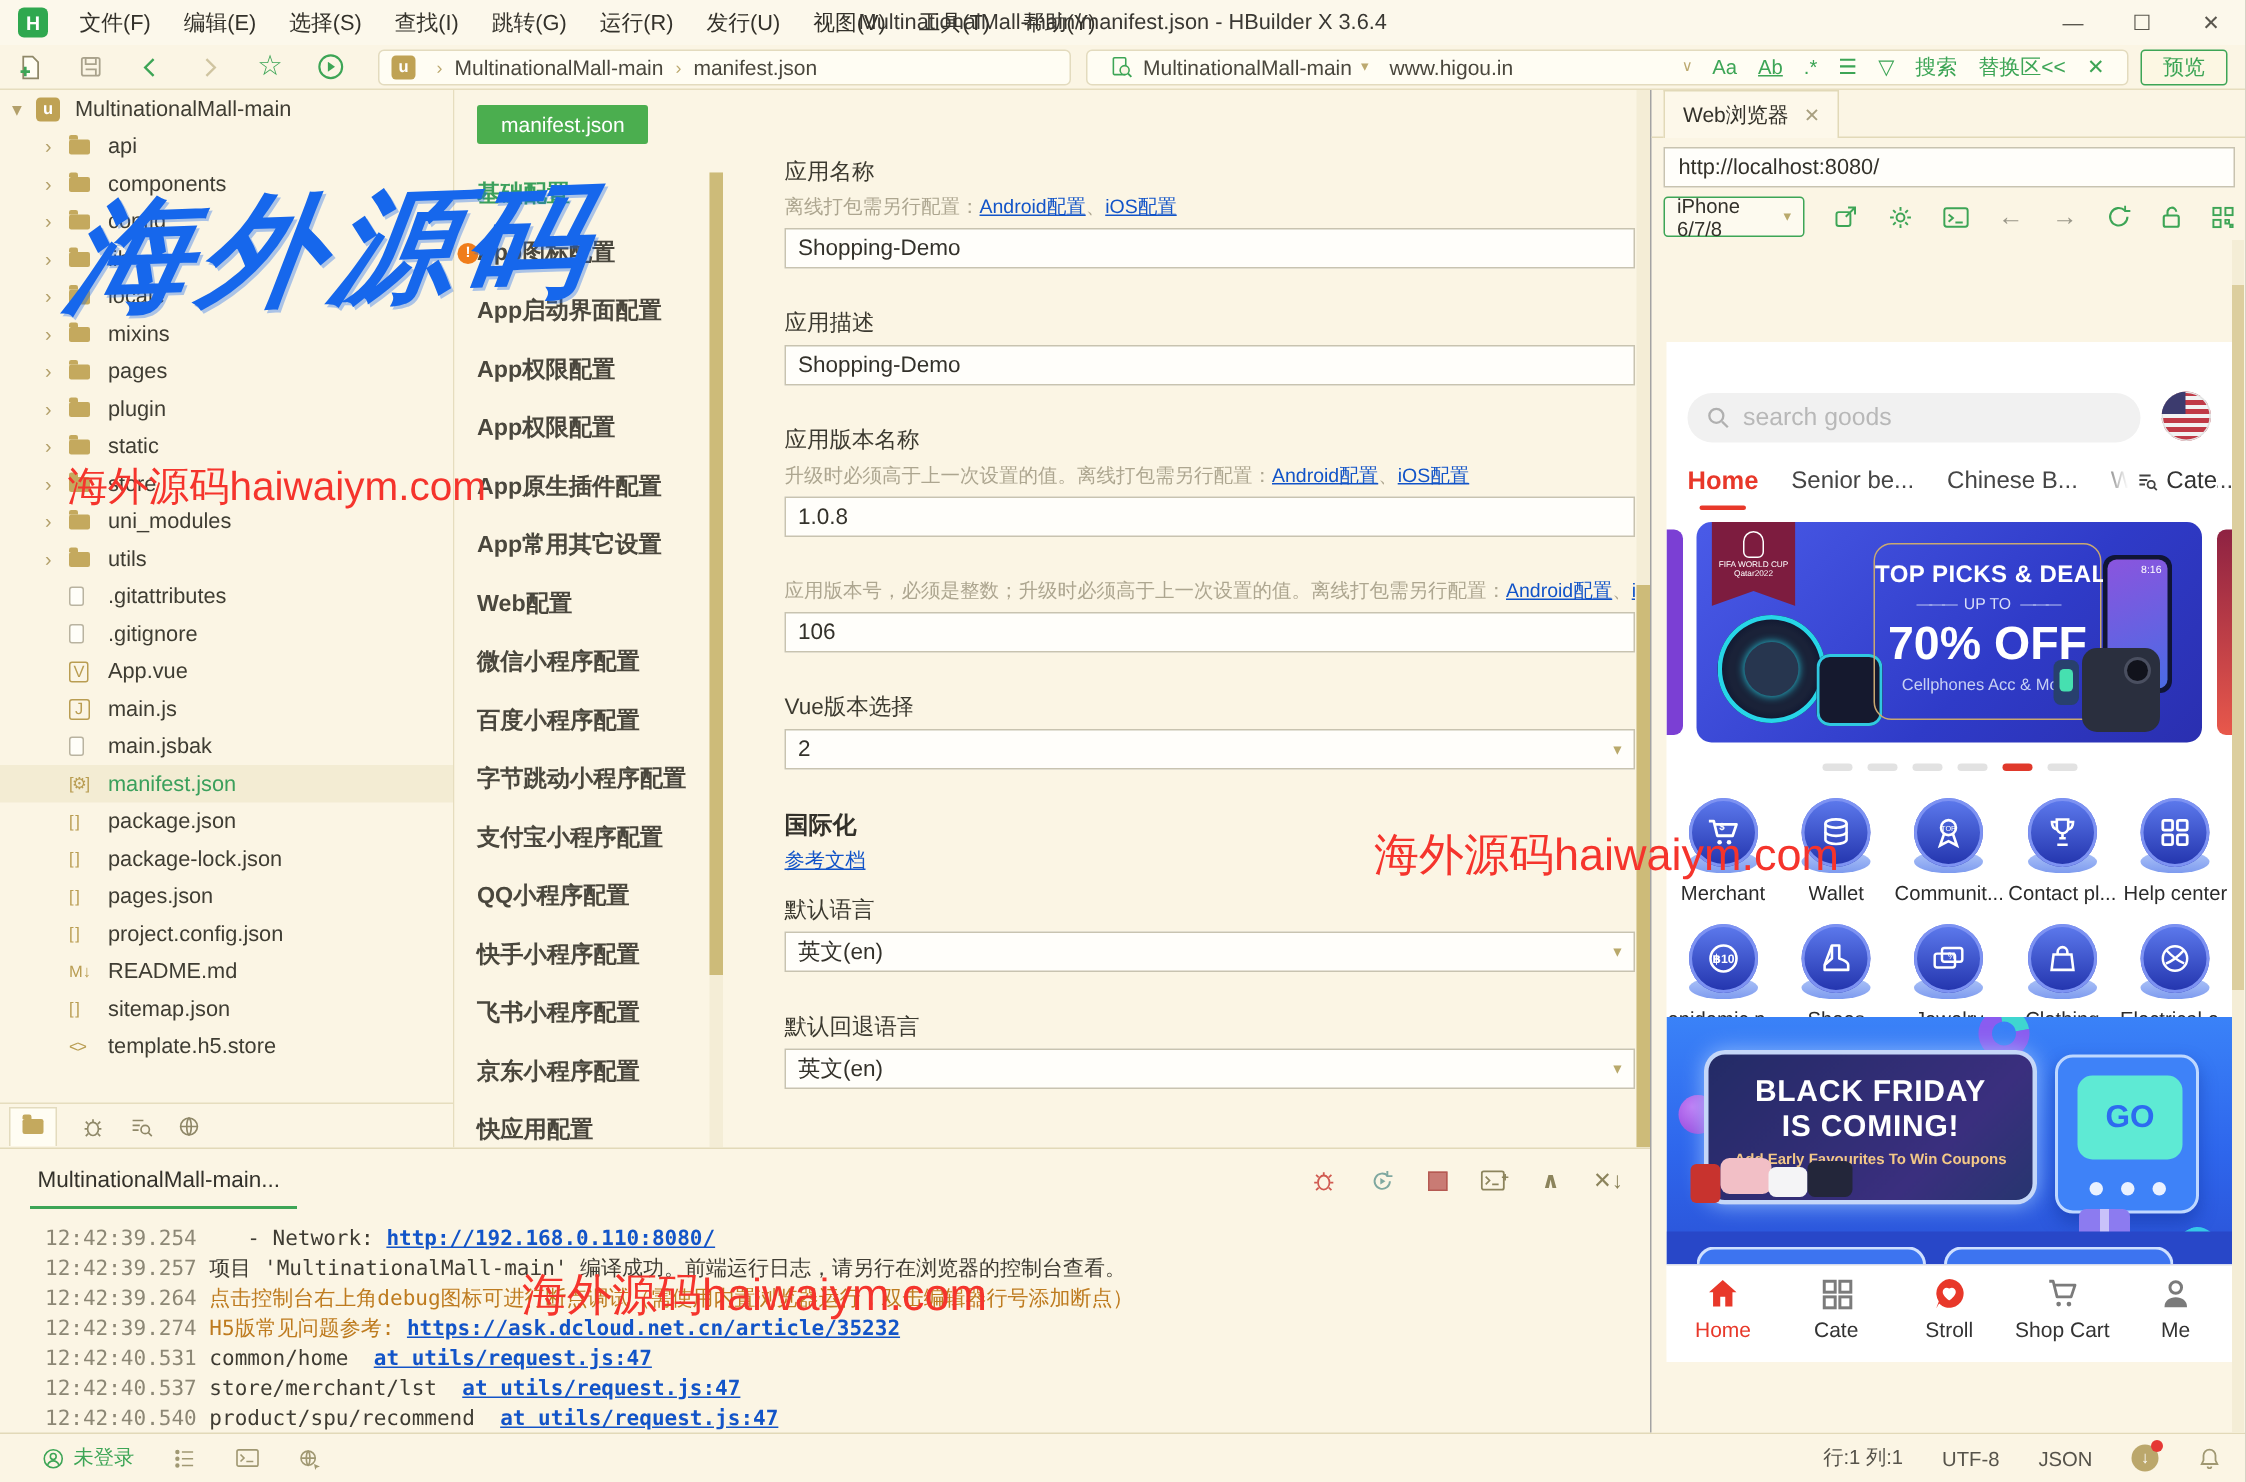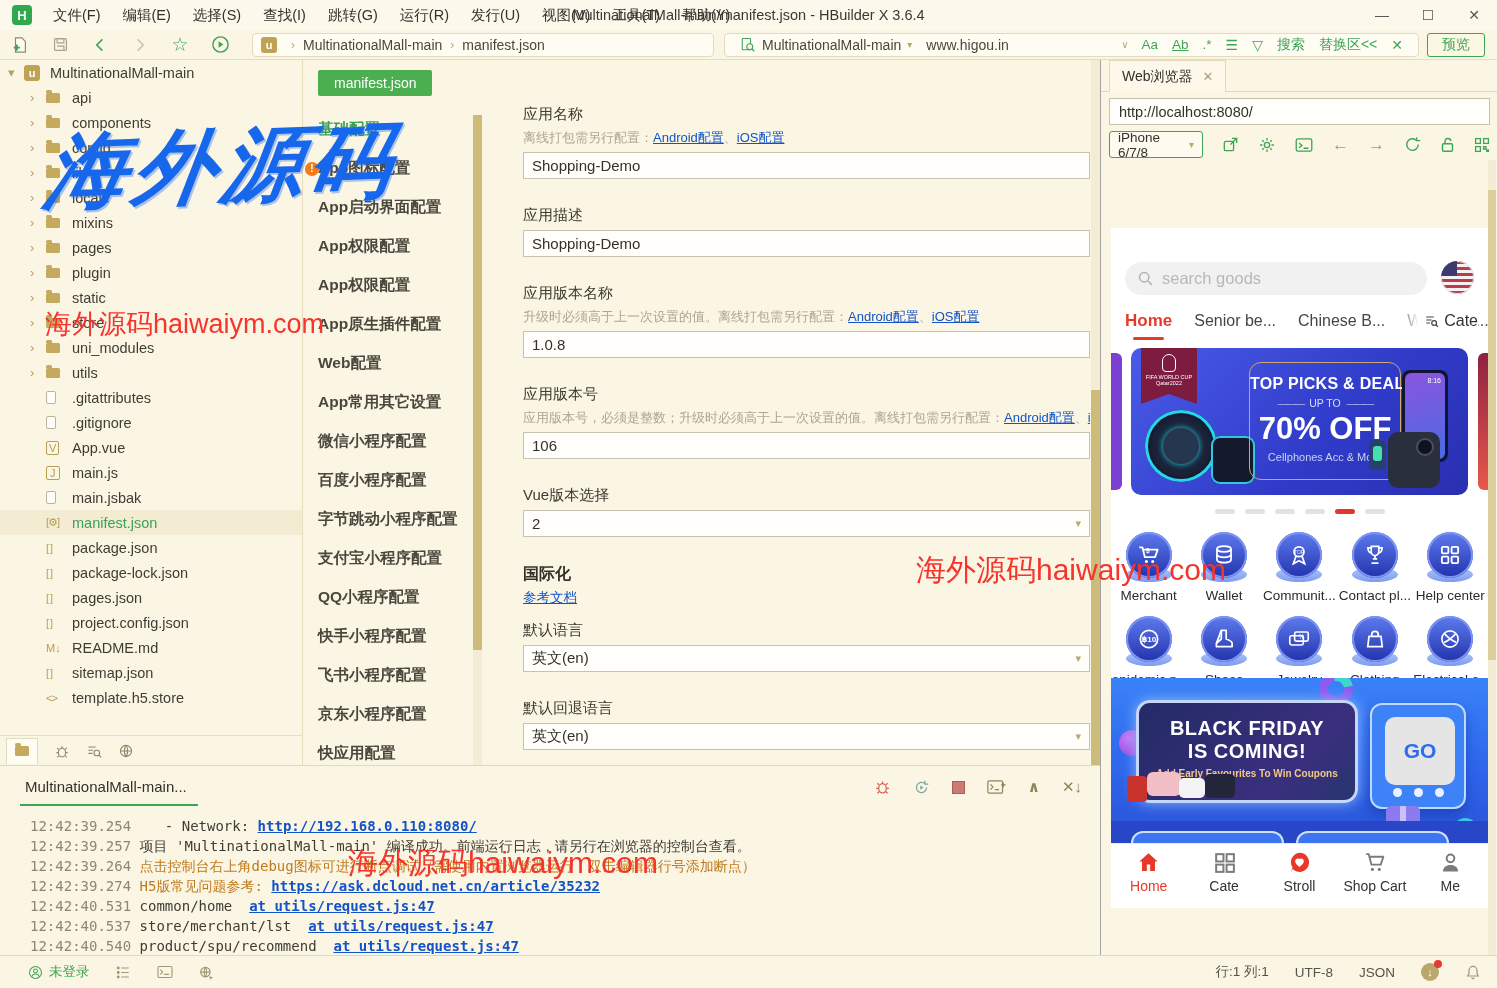--- a/index.html
+++ b/index.html
@@ -189,21 +189,21 @@
   .bf { position:absolute; left:0; top:450px; width:377px; height:165px; overflow:hidden;
         background:linear-gradient(180deg,#3A82F8 0%,#2E66EC 55%,#2B52D6 100%); }
   .bf-frame { position:absolute; left:25px; top:22px; width:222px; height:103px; border-radius:14px;
               border:3px solid rgba(205,224,255,.95); background:linear-gradient(135deg,#232B66,#3A2F7E 70%,#27356F);
               box-shadow:0 0 14px rgba(160,200,255,.8); text-align:center; color:#fff; }
   .bf-l1 { font-size:20px; font-weight:bold; margin-top:14px; letter-spacing:.5px; }
   .bf-l2 { font-size:20px; font-weight:bold; letter-spacing:.5px; }
   .bf-sub { font-size:10px; color:#F3C887; margin-top:5px; font-weight:bold; }
   .bf-tv { position:absolute; right:22px; top:25px; width:96px; height:106px; border-radius:12px;
            background:#3E82F8; border:2px solid #BFD8FF; box-shadow:0 6px 12px rgba(10,40,140,.4); }
-  .bf-screen { position:absolute; left:13px; top:12px; width:70px; height:68px; background:#e5e5e5; border-radius:10px;
+  .bf-screen { position:absolute; left:13px; top:12px; width:70px; height:56px; background:#5eead4; border-radius:10px;
                display:flex; align-items:center; justify-content:center; color:#2D6BF0; font-weight:bold; font-size:21px; }
   .bf-tvdots { position:absolute; left:0; bottom:10px; width:100%; display:flex; justify-content:center; gap:12px; }
   .bf-tvdots span { width:9px; height:9px; border-radius:50%; background:#EAF1FF; }
   .bf-balloon { position:absolute; left:8px; top:52px; width:26px; height:26px; border-radius:50%;
                 background:radial-gradient(circle at 35% 30%,#C07BF5,#8F3FD8); }
   .bf-torus { position:absolute; left:208px; top:-6px; width:34px; height:34px; border-radius:50%;
               border:9px solid #8A5CF0; border-top-color:#3FD6D0; transform:rotate(35deg); }
   .bf-gift { position:absolute; right:68px; top:128px; width:34px; height:30px; background:#8C7BF0; border-radius:5px; }
   .bf-gift::after { content:""; position:absolute; left:14px; top:0; width:6px; height:30px; background:#C9C2FA; }
   .bf-spring { position:absolute; right:10px; top:140px; width:26px; height:26px; border-radius:50%;
@@ -553,24 +553,24 @@
         <div class="sec-item">
           <span>App权限配置</span>
         </div>
         <div class="sec-item">
           <span>App权限配置</span>
         </div>
         <div class="sec-item">
           <span>App原生插件配置</span>
         </div>
         <div class="sec-item">
+          <span>App常用其它设置</span>
+        </div>
+        <div class="sec-item">
           <span>Web配置</span>
-        </div>
-        <div class="sec-item">
-          <span>App常用其它设置</span>
         </div>
         <div class="sec-item">
           <span>微信小程序配置</span>
         </div>
         <div class="sec-item">
           <span>百度小程序配置</span>
         </div>
         <div class="sec-item">
           <span>字节跳动小程序配置</span>
         </div>
@@ -593,21 +593,21 @@
           <span>快应用配置</span>
         </div>
       </div>
     <div class="nav-scroll">
         <div class="thumb"></div>
       </div>
     <div class="formcol" id="formcol">
         <div class="fgroup"><div class="f-label">应用名称</div><div class="f-help">离线打包需另行配置：<a>Android配置</a>、<a>iOS配置</a></div><input class="f-input" value="Shopping-Demo" style=""></div>
         <div class="fgroup"><div class="f-label">应用描述</div><input class="f-input" value="Shopping-Demo" style=""></div>
         <div class="fgroup"><div class="f-label">应用版本名称</div><div class="f-help">升级时必须高于上一次设置的值。离线打包需另行配置：<a>Android配置</a>、<a>iOS配置</a></div><input class="f-input" value="1.0.8" style=""></div>
-        <div class="fgroup"><div class="f-label">应用版本号</div><div class="f-help">应用版本号，必须是整数；升级时必须高于上一次设置的值。离线打包需另行配置：<a>Android配置</a>、<a>iOS配置</a></div><input class="f-input" value="106" style=""></div>
+        <div class="fgroup"><div class="f-help">应用版本号，必须是整数；升级时必须高于上一次设置的值。离线打包需另行配置：<a>Android配置</a>、<a>iOS配置</a></div><input class="f-input" value="106" style=""></div>
         <div class="fgroup">
           <div class="f-label">Vue版本选择</div>
           <div class="f-select">
             <span>2</span>
             <span class="caret">▾</span>
           </div>
         </div>
         <div class="fgroup" style="margin-bottom: 0px;">
           <div class="f-heading">国际化</div>
           <div class="f-doclink"><a class="f-link">参考文档</a></div>

